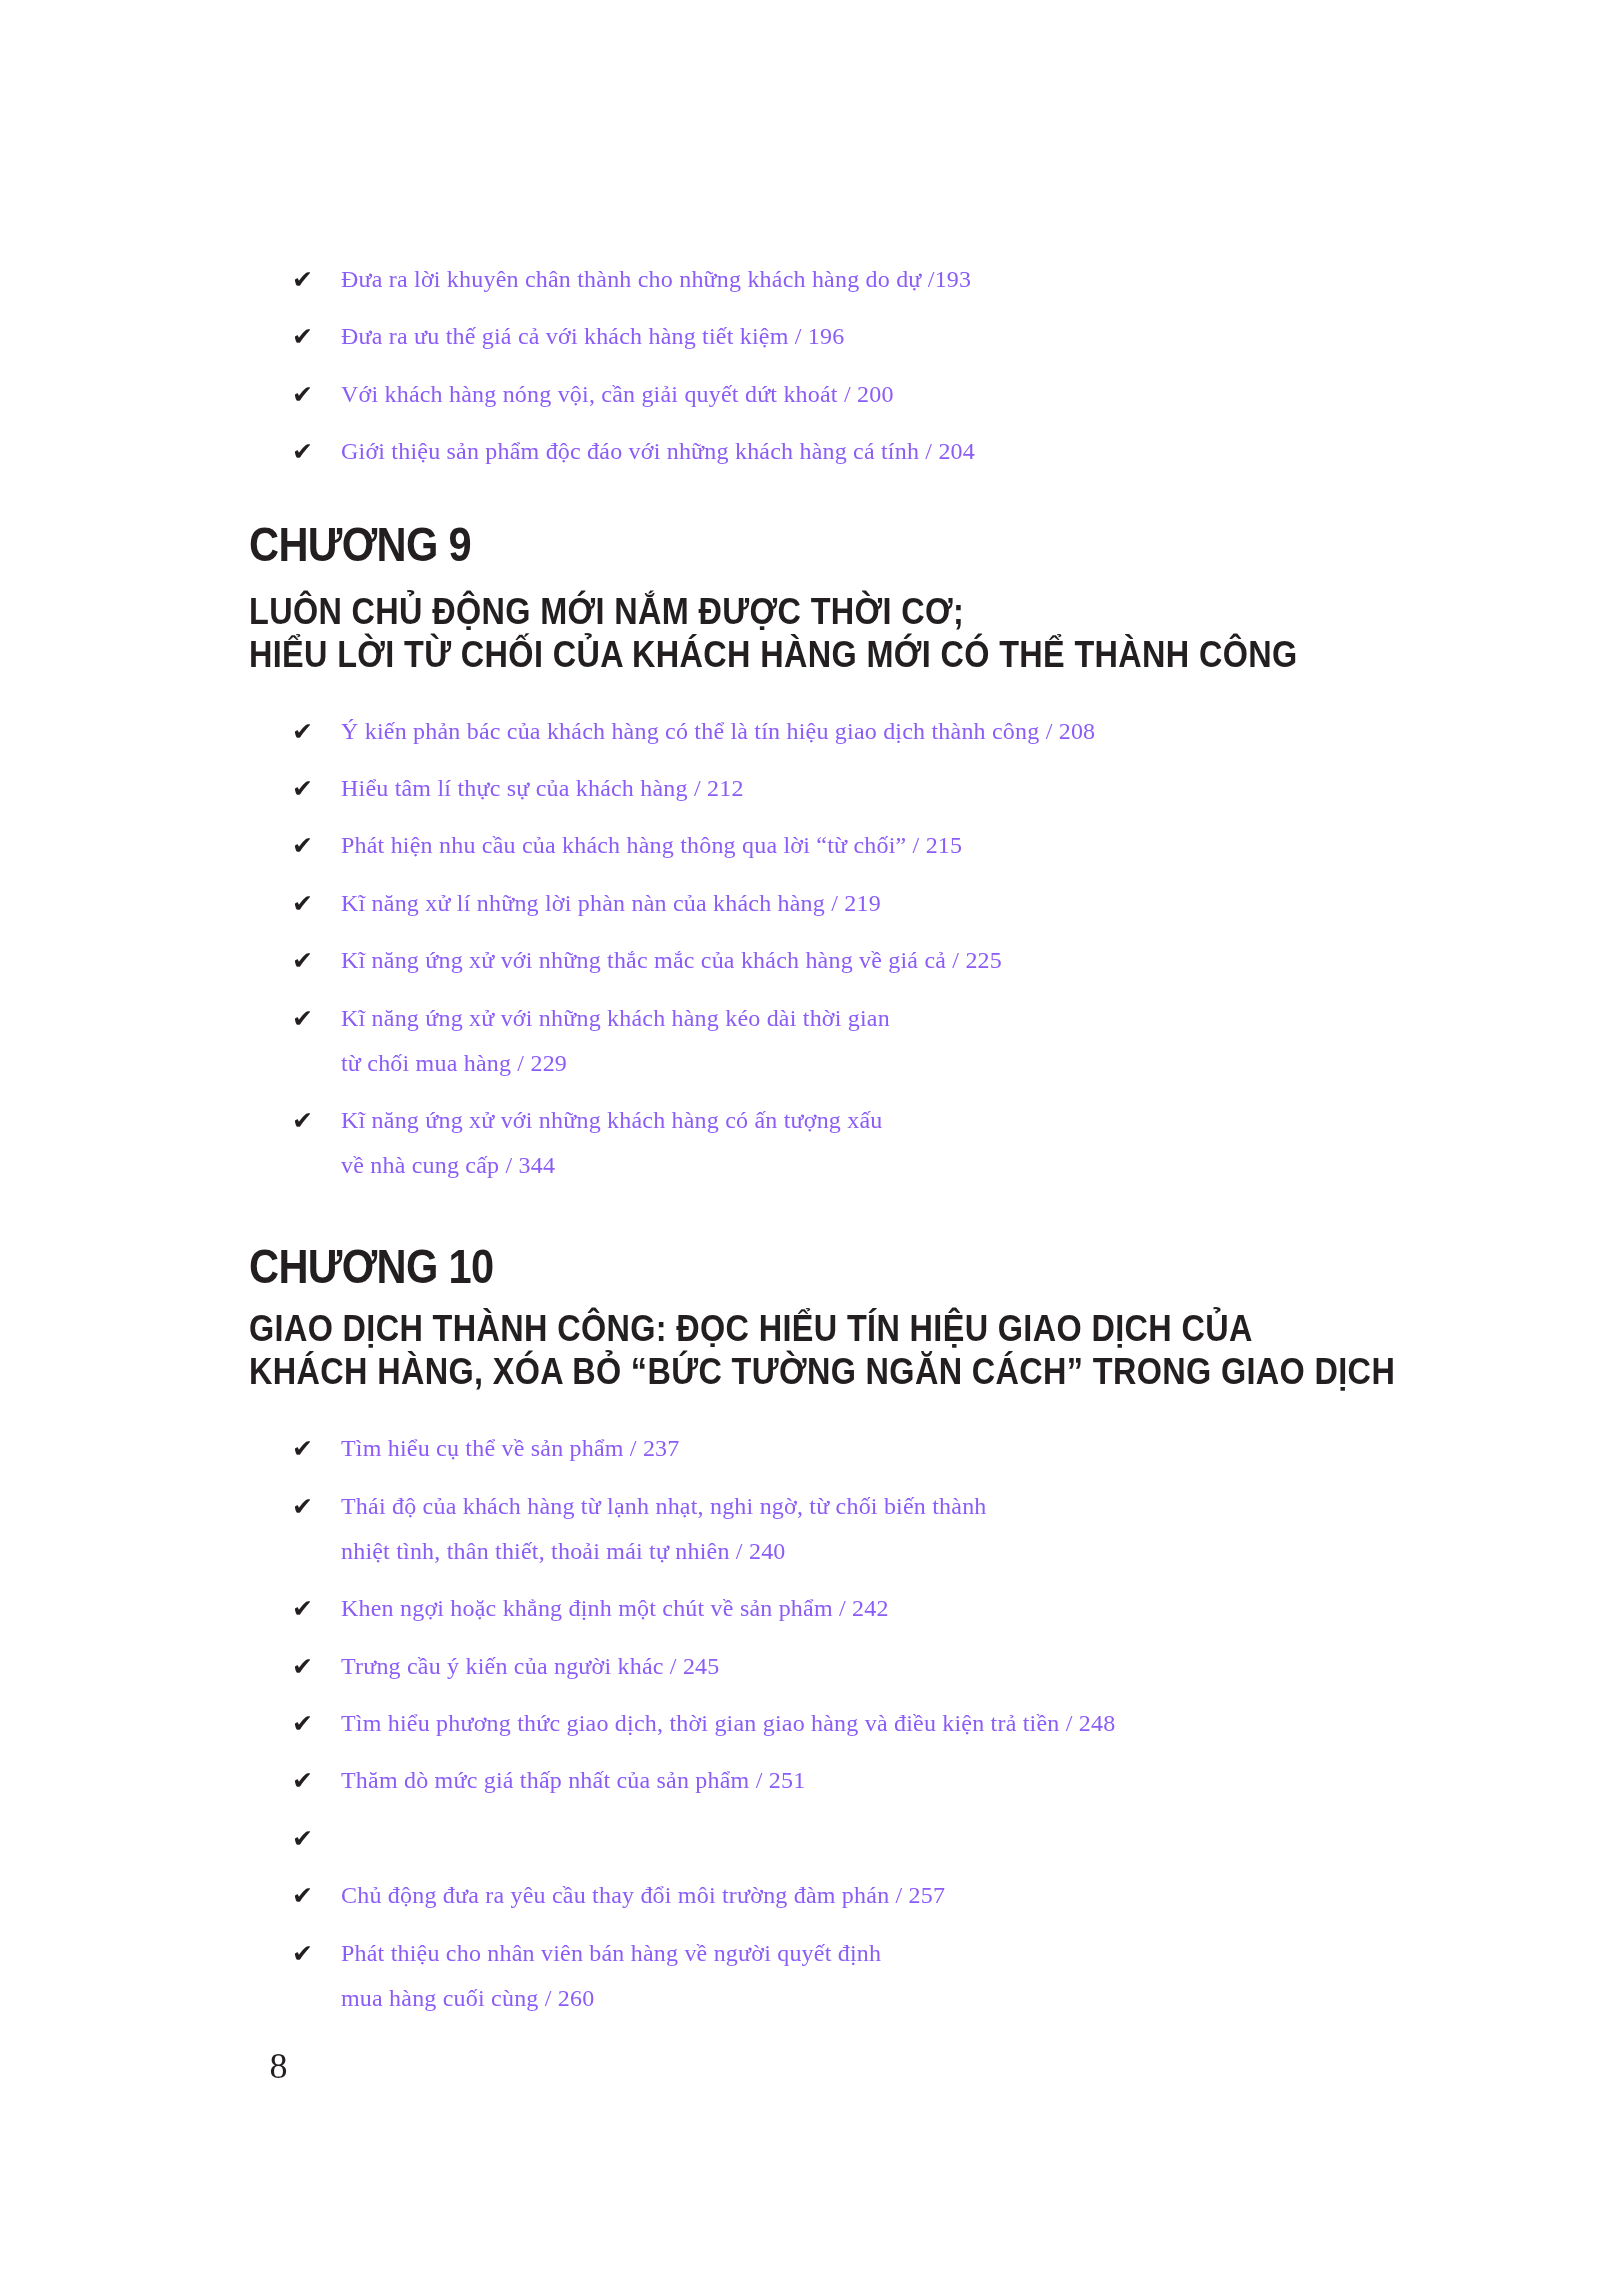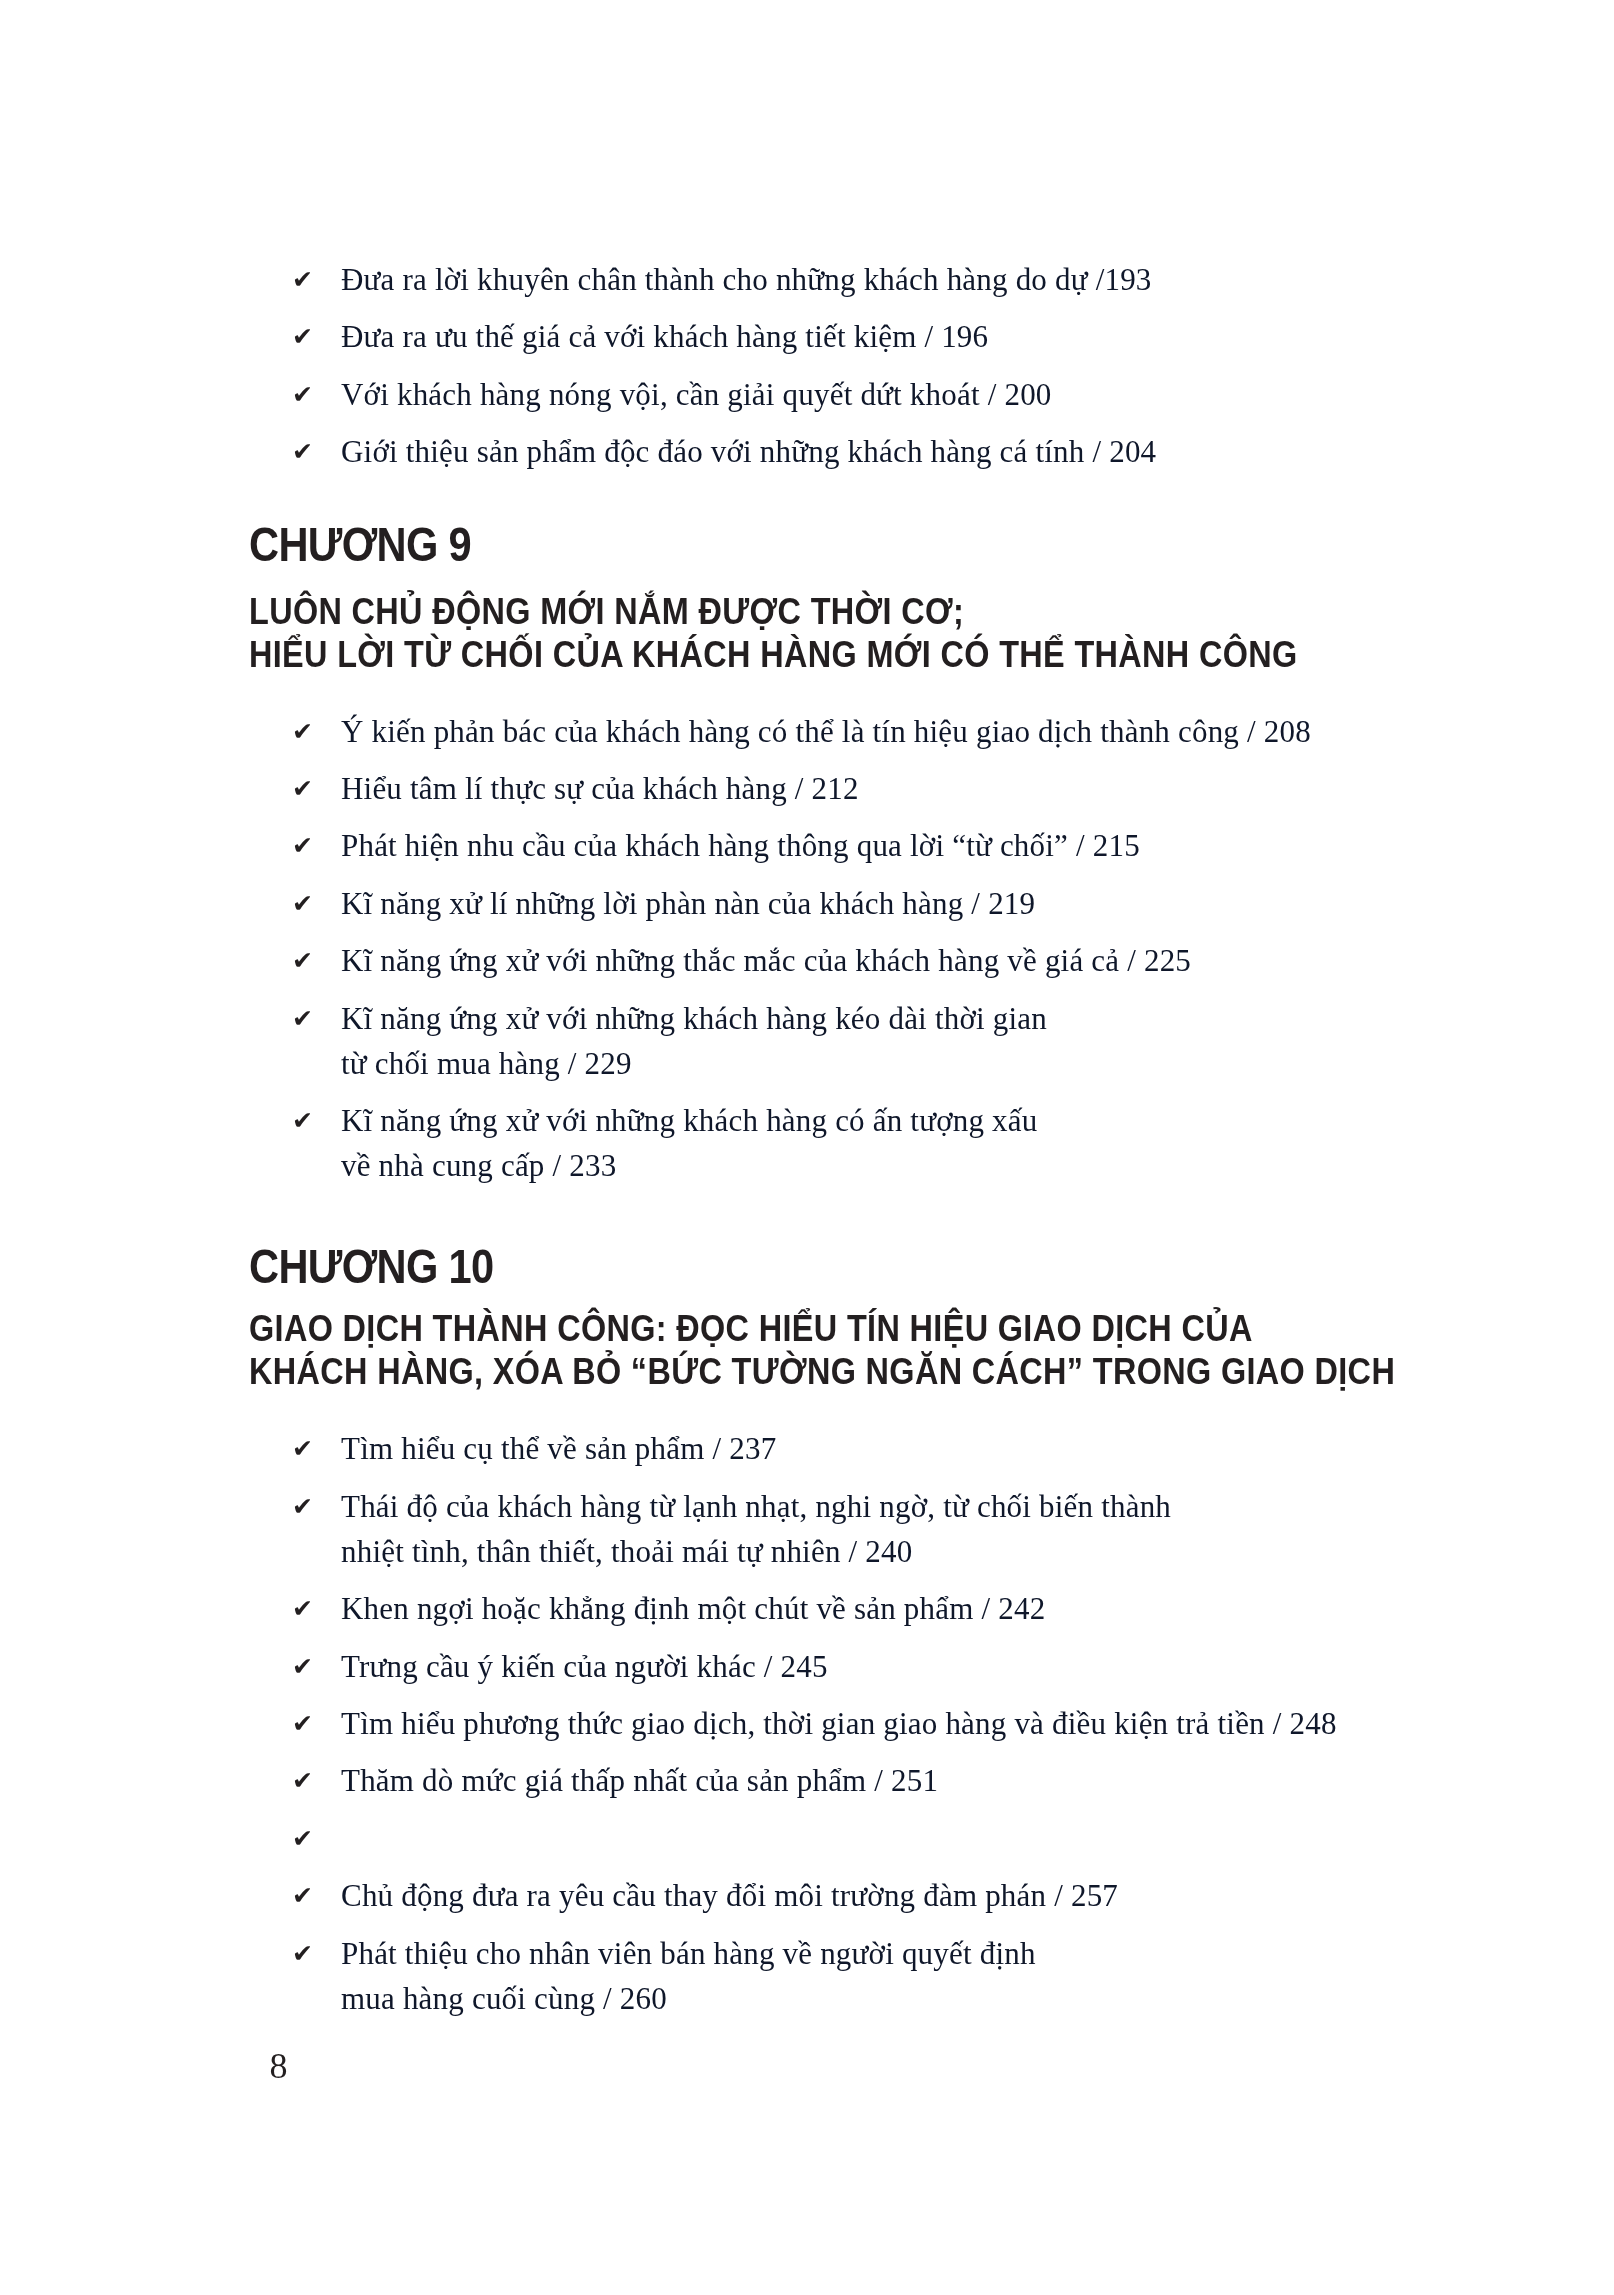--- a/index.html
+++ b/index.html
@@ -39,24 +39,24 @@
     font-size: 25px;
     line-height: 45px;
     font-family: "DejaVu Sans", sans-serif;
     color: #231f20;
   }
   .item-text {
     display: block;
   }
   .line {
     display: block;
-    font-size: 31px;
+    font-size: 24px;
     line-height: 45px;
     white-space: nowrap;
-    color: #0f172a;
+    color: #8b5cf6;
     letter-spacing: 0.2px;
   }
   h2.chapter {
     margin: 41px 0 16.5px 0;
     font-family: "Liberation Sans", sans-serif;
     font-weight: bold;
     font-size: 49px;
     line-height: 58px;
     letter-spacing: -0.8px;
     color: #231f20;
@@ -163,21 +163,21 @@
       <span class="check">✔</span>
       <span class="item-text">
         <span class="line">Kĩ năng ứng xử với những khách hàng kéo dài thời gian</span>
         <span class="line">từ chối mua hàng / 229</span>
       </span>
     </li>
     <li class="toc-item">
       <span class="check">✔</span>
       <span class="item-text">
         <span class="line">Kĩ năng ứng xử với những khách hàng có ấn tượng xấu</span>
-        <span class="line">về nhà cung cấp / 233</span>
+        <span class="line">về nhà cung cấp / 344</span>
       </span>
     </li>
   </ul>
 
   <h2 class="chapter second">CHƯƠNG 10</h2>
   <div class="subtitle">
     <div class="sub-line">GIAO DỊCH THÀNH CÔNG: ĐỌC HIỂU TÍN HIỆU GIAO DỊCH CỦA</div>
     <div class="sub-line">KHÁCH HÀNG, XÓA BỎ “BỨC TƯỜNG NGĂN CÁCH” TRONG GIAO DỊCH</div>
   </div>
 

